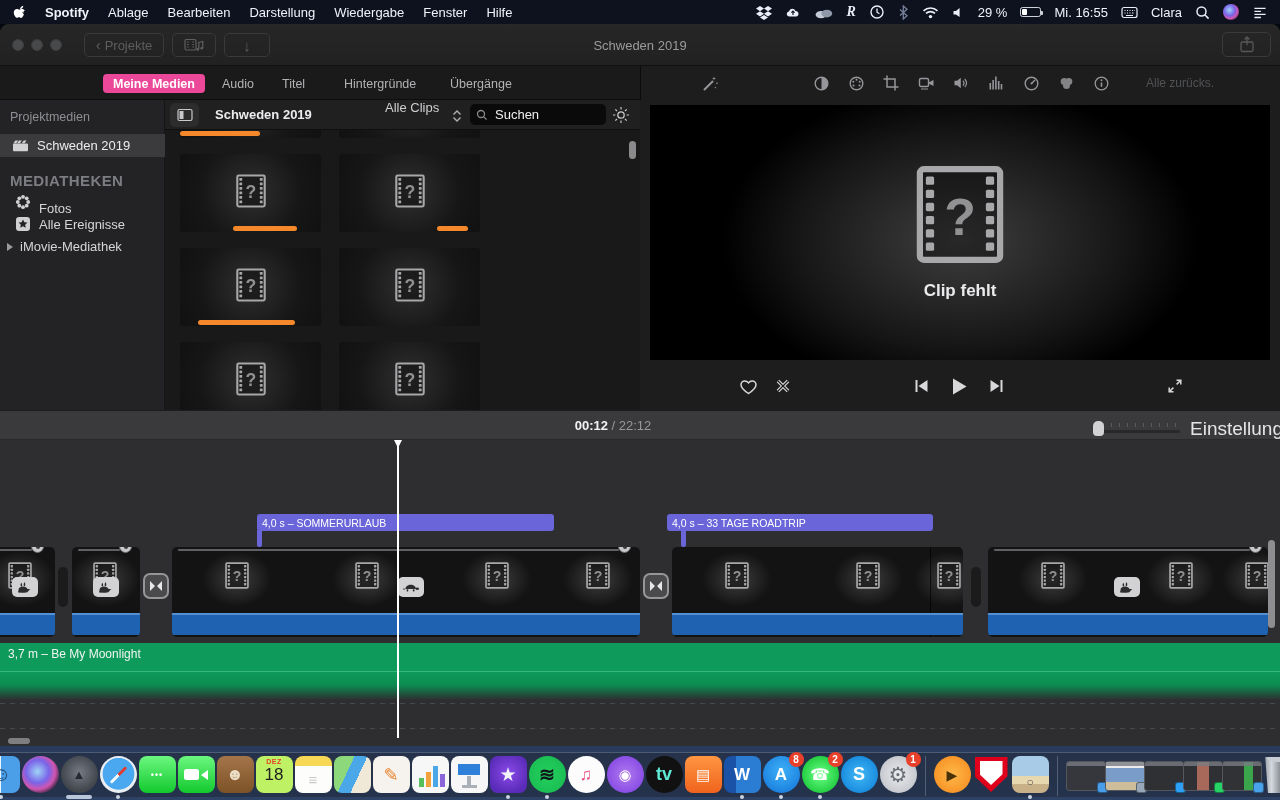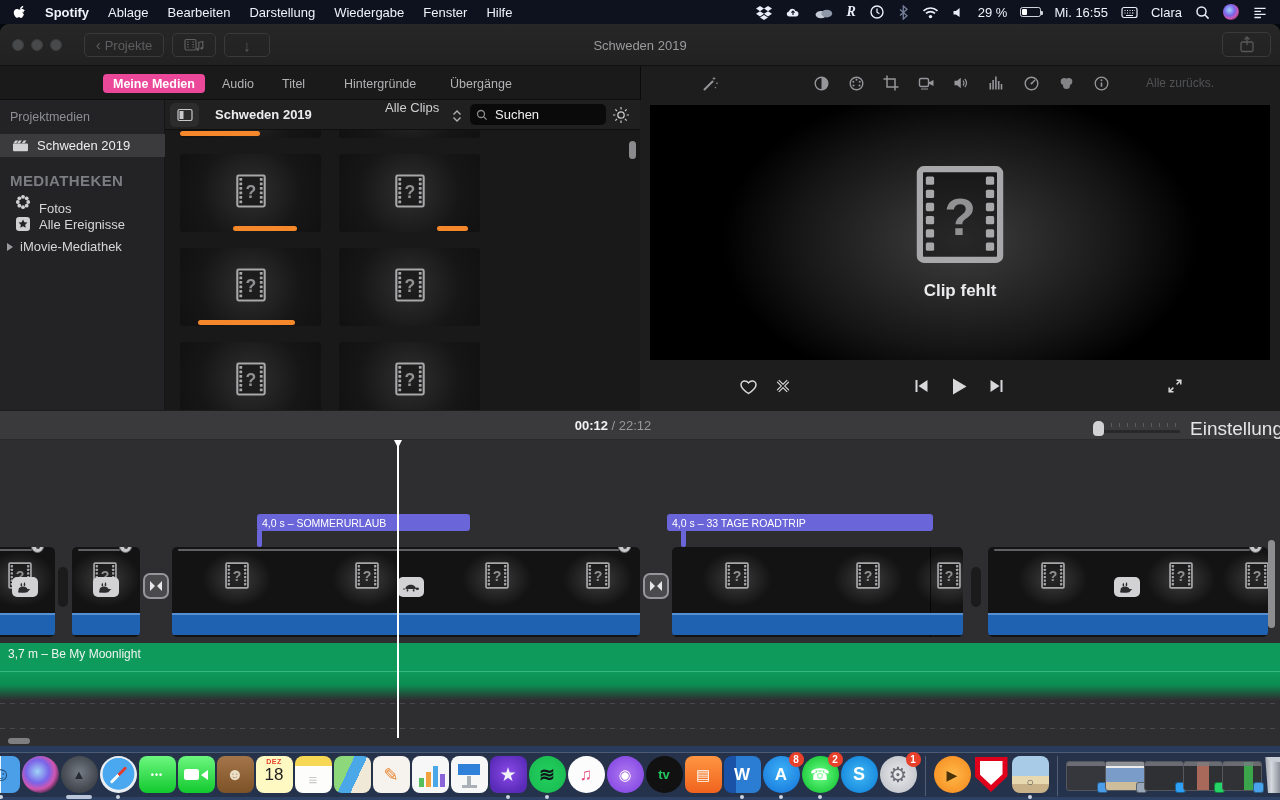--- a/index.html
+++ b/index.html
@@ -940,21 +940,21 @@
         </div>
       </div>
     <div class="abs music">
       <span class="abs music-label">3,7 m – Be My Moonlight</span>
     </div>
     <div class="abs dashline" style="top:263px;"></div>
     <div class="abs dashline" style="top:288px;"></div>
     <div class="abs playhead" id="playhead" style="left: 397px;"></div>
     <div class="abs hscroll"></div>
     <div class="abs tl-vscroll"></div>
-  <div class="abs title-bar" style="left: 257px; width: 213px;">4,0 s – SOMMERURLAUB</div>
+  <div class="abs title-bar" style="left: 257px; width: 297px;">4,0 s – SOMMERURLAUB</div>
       <div class="abs title-stem" style="left: 257px;"></div>
       <div class="abs title-bar" style="left: 667px; width: 266px;">4,0 s – 33 TAGE ROADTRIP</div>
       <div class="abs title-stem" style="left: 681px;"></div>
     </div>
 </div>
 
 <div class="abs dock" id="dock">
     <div class="dock-item">
       <div class="dock-face rsq" style="background: linear-gradient(90deg, rgb(234, 245, 253) 0px, rgb(234, 245, 253) 50%, rgb(74, 159, 232) 50%, rgb(74, 159, 232) 100%);">
         <span style="color: rgb(29, 62, 94); font-size: 20px;">☺</span>
@@ -986,21 +986,21 @@
         <span class="ft-body"></span>
         <span class="ft-lens"></span>
       </div>
     </div>
     <div class="dock-item">
       <div class="dock-face rsq" style="background: linear-gradient(rgb(165, 117, 74), rgb(124, 82, 38));">
         <span style="color: rgb(236, 223, 200); font-size: 17px;">☻</span>
       </div>
     </div>
     <div class="dock-item">
-      <div class="dock-face rsq" style="background: #fef9c3;">
+      <div class="dock-face rsq" style="background: #bef264;">
         <div class="cal-band">DEZ</div>
         <div class="cal-day">18</div>
       </div>
     </div>
     <div class="dock-item">
       <div class="dock-face rsq" style="background: linear-gradient(rgb(247, 216, 84) 0px, rgb(247, 216, 84) 26%, rgb(253, 253, 251) 26%, rgb(253, 253, 251) 100%);">
         <span style="color: rgb(201, 201, 201); font-size: 15px; margin-top: 10px;">≡</span>
       </div>
     </div>
     <div class="dock-item">
@@ -1034,21 +1034,21 @@
         <span style="color: rgb(232, 70, 124); font-size: 17px;">♫</span>
       </div>
     </div>
     <div class="dock-item">
       <div class="dock-face circle" style="background: radial-gradient(rgb(176, 122, 240), rgb(122, 60, 224));">
         <span style="color: rgb(255, 255, 255); font-size: 15px;">◉</span>
       </div>
     </div>
     <div class="dock-item">
       <div class="dock-face circle" style="background: rgb(17, 17, 17);">
-        <span style="color: #22c55e; font-size: 13px; font-weight: bold;">tv</span>
+        <span style="color: #5eead4; font-size: 18px; font-weight: bold;">tv</span>
       </div>
     </div>
     <div class="dock-item">
       <div class="dock-face rsq" style="background: linear-gradient(rgb(255, 150, 66), rgb(240, 99, 30));">
         <span style="color: rgb(255, 255, 255); font-size: 15px;">▤</span>
       </div>
     </div>
     <div class="dock-item">
       <div class="dock-face rsq" style="background: linear-gradient(90deg, rgb(26, 82, 168) 0px, rgb(26, 82, 168) 32%, rgb(43, 124, 211) 32%, rgb(43, 124, 211) 100%);">
         <span style="color: rgb(255, 255, 255); font-size: 17px; font-weight: bold;">W</span>

